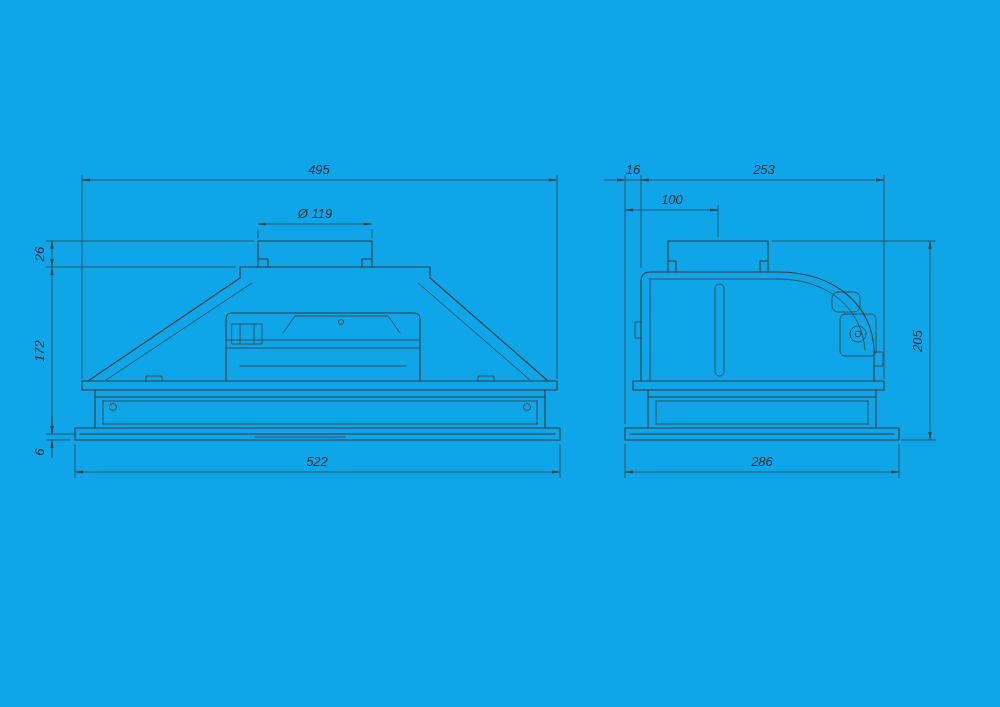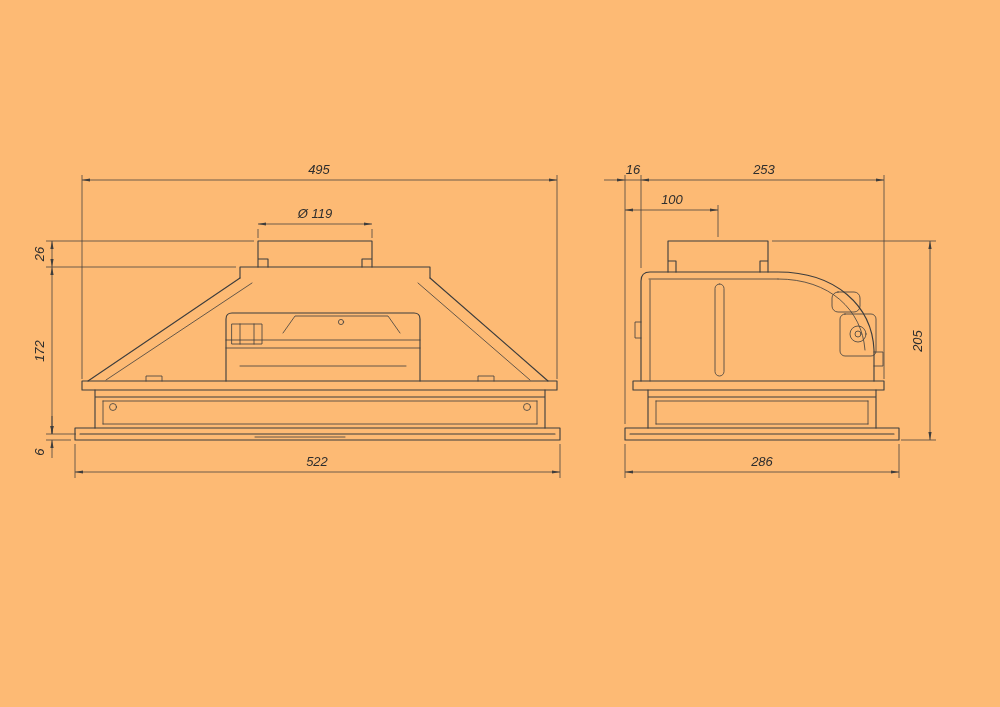--- a/index.html
+++ b/index.html
@@ -8,21 +8,21 @@
   svg{display:block}
   .outline{fill:none;stroke:var(--outline,#3d3d3d);stroke-width:1.1;stroke-linejoin:round;stroke-linecap:round}
   .thin{stroke-width:0.8}
   .dim{fill:none;stroke:var(--dim,#3d3d3d);stroke-width:0.75}
   .dimtext{font:italic 13px "Liberation Sans",sans-serif;fill:#2d2d2d;text-anchor:middle}
   .arrowhead{fill:var(--dim,#3d3d3d)}
 </style>
 </head>
 <body>
 
-<div class="page" style="background: #fdba74;">
+<div class="page" style="background: #0ea5e9;">
   <svg width="1000" height="707" viewBox="0 0 1000 707">
     <defs>
       <marker id="ae" viewBox="0 0 10 4" refX="10" refY="2" markerWidth="11" markerHeight="4.4" orient="auto">
         <path class="arrowhead" d="M0,0 L10,2 L0,4 Z"></path>
       </marker>
       <marker id="as" viewBox="0 0 10 4" refX="0" refY="2" markerWidth="11" markerHeight="4.4" orient="auto">
         <path class="arrowhead" d="M10,0 L0,2 L10,4 Z"></path>
       </marker>
     </defs>
 

